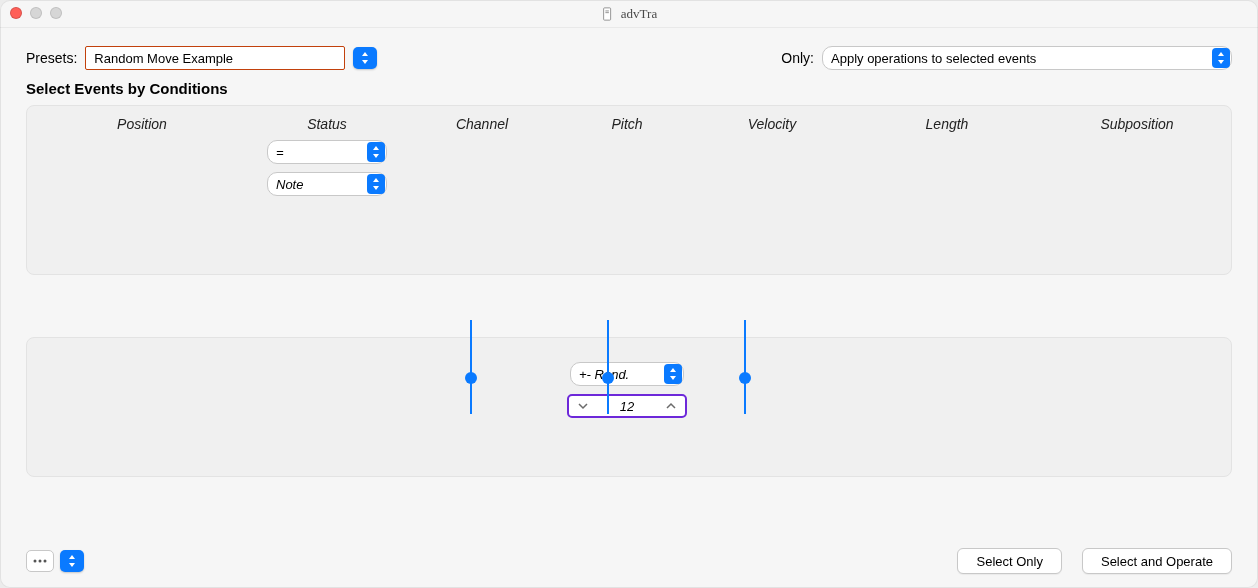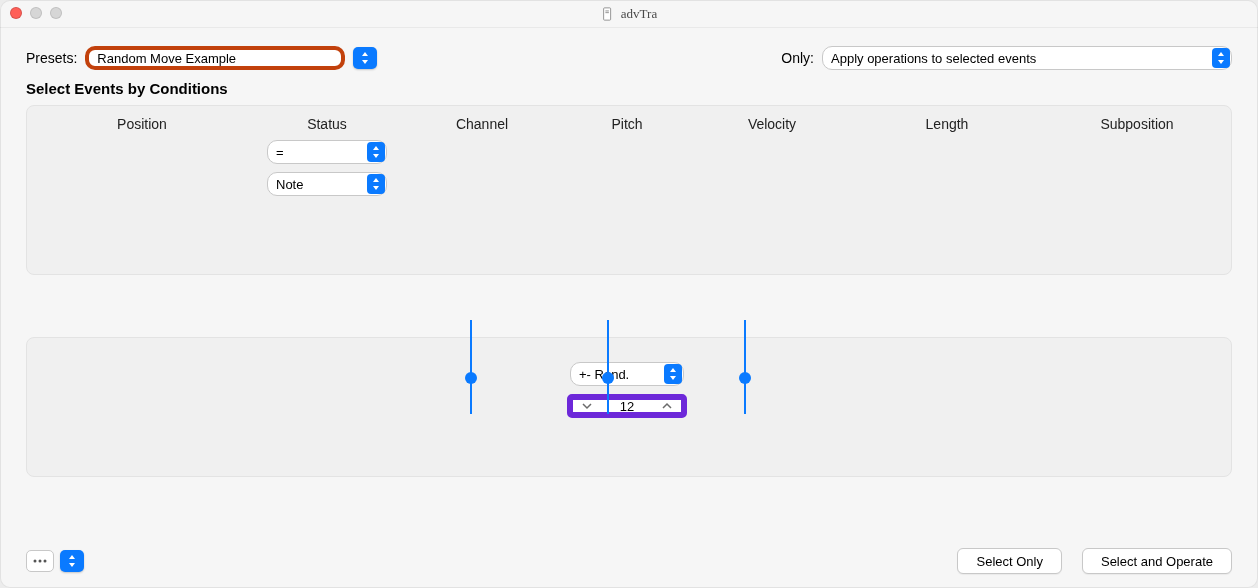--- a/index.html
+++ b/index.html
@@ -73,22 +73,22 @@
   .lbl {
     font-size: 14px;
     margin-right: 8px;
   }
   .left-group, .right-group {
     display: flex;
     align-items: center;
   }
   .text-input {
     height: 24px;
-    border: 4px solid #c2410c;
-    border-radius: 10px;
+    border: 1px solid #c2410c;
+    border-radius: 2px;
     background: #fff;
     padding: 2px 8px;
     font-size: 13px;
     width: 260px;
   }
   .popup-btn {
     width: 24px; height: 22px;
     border-radius: 5px;
     background: #0a7aff;
     display: inline-flex;
@@ -129,20 +129,21 @@
     font-weight: 700;
     font-size: 15px;
     margin-bottom: 8px;
   }
   .panel {
     background: #f0f0f0;
     border: 1px solid #e3e3e3;
     border-radius: 8px;
     padding: 10px 10px 14px 10px;
     position: relative;
+    font-style: italic;
   }
   .conditions-panel {
     height: 170px;
   }
   .col-headers {
     display: grid;
     grid-template-columns: 210px 160px 150px 140px 150px 200px 180px;
     text-align: center;
     font-size: 14px;
     color: #222;
@@ -169,21 +170,21 @@
   .ops-grid {
     display: grid;
     grid-template-columns: 210px 160px 150px 140px 150px 200px 180px;
     row-gap: 8px;
     margin-top: 14px;
   }
   .ops-cell { display:flex; justify-content:center; }
   .pitch-op-select { width: 114px; }
   .stepper {
     width: 120px; height: 24px;
-    border: 6px solid #6d28d9;
+    border: 2px solid #6d28d9;
     border-radius: 5px;
     background: #fff;
     display: inline-flex;
     align-items: center;
     justify-content: space-between;
     padding: 0 6px;
   }
   .stepper .arrow {
     width: 16px; height: 100%;
     display:flex; align-items:center; justify-content:center;

